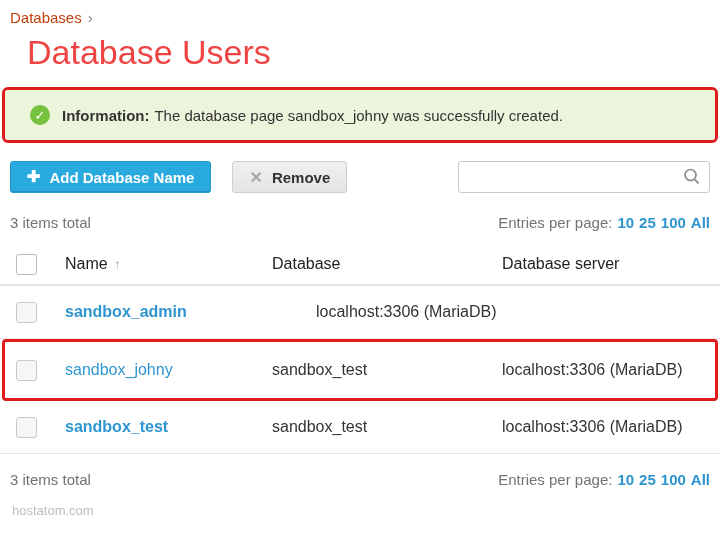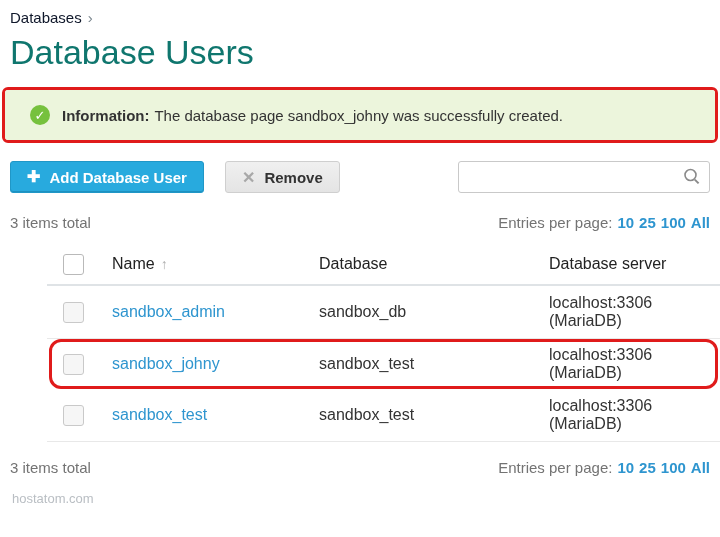--- a/index.html
+++ b/index.html
@@ -3,25 +3,25 @@
 <meta charset="utf-8">
 <style>
   * { margin:0; padding:0; box-sizing:border-box; }
   html,body { background:#fff; }
   body {
     width:720px; height:537px; overflow:hidden;
     font-family:"Liberation Sans","DejaVu Sans",sans-serif;
     color:#333; position:relative;
   }
   .breadcrumb { padding:9px 10px 0; font-size:15px; }
-  .breadcrumb a { color:#0f172a; text-decoration:none; cursor:pointer; }
+  .breadcrumb a { color:#c2410c; text-decoration:none; cursor:pointer; }
   .breadcrumb .chev { color:#7a868e; margin-left:6px; font-size:15px; }
   h1.page-title {
-    padding:4px 10px 0; font-size:34px; font-weight:400; color:#0f766e;
-    letter-spacing:0; line-height:1.3;
+    padding:4px 10px 0; font-size:34px; font-weight:400; color:#ef4444;
+    letter-spacing:0; line-height:1.3;margin-left:17px;
   }
   
   .message-annotation {
     margin:13px 2px 18px; border:3px solid #e01b1b; border-radius:6px;
   }
   .message {
     background:#ecf5dc; border-radius:3px; padding:15px 16px 15px 25px;
     display:flex; align-items:center; gap:12px; font-size:15px; color:#333;
   }
   .check-circle {
@@ -55,44 +55,44 @@
   }
   .search-icon { position:absolute; right:8px; top:6px; cursor:pointer; }
   
   .meta-row {
     display:flex; align-items:flex-start; padding:15px 10px 13px;
     font-size:15px; color:#737373;gap:36px;
   }
   .meta-row .right { margin-left:auto; }
   .pagesize a { color:#2e95cf; text-decoration:none; margin-left:5px; cursor:pointer;font-weight:bold; }
   
-  .tbl { font-size:16px;padding-left:47px; }
+  .tbl { font-size:16px; }
   .tbl-header {
     display:flex; align-items:center; height:42px; padding-left:16px;
     border-bottom:2px solid #dfe3e6; color:#222;
   }
   .row {
     display:flex; align-items:center; height:53px; padding-left:16px;
     border-bottom:1px solid #e8e8e8;
   }
   .row.highlighted {
-    border:3px solid #e01b1b; border-radius:12px; margin:0 2px; height:50px;
+    border:3px solid #e01b1b; border-radius:4px; margin:0 2px; height:62px;
     padding-left:11px;
   }
   .cb {
     width:21px; height:21px; border:1px solid #b9b9b9; border-radius:3px;
     background:#fff; margin-right:28px; cursor:pointer;
   }
   .row .cb { background:#f6f6f6; border-color:#c9c9c9; }
   .col-name { width:207px; }
   .col-db { width:186px; }
   .col-server { flex:1;margin-left:44px; }
   .sort-arrow { color:#adadad; font-size:14px; margin-left:6px; }
   .name-link { color:#2e95cf; text-decoration:none; cursor:pointer; }
-  .name-link.bold { font-weight:normal; }
+  .name-link.bold { font-weight:bold; }
   .watermark {
     text-align:left; padding:2px 12px 0; font-size:13px; color:#b9bec3;
   }
 </style>
 </head>
 <body>
 
 <div class="breadcrumb">
   <a>Databases</a><span class="chev">›</span>
 </div>
@@ -102,21 +102,21 @@
 <div class="message-annotation">
   <div class="message">
     <span class="check-circle">✓</span>
     <span><b>Information:</b><span> The database page sandbox_johny was successfully created.</span></span>
   </div>
 </div>
 
 <div class="toolbar">
   <button class="btn btn-primary">
     <span class="plus">✚</span>
-    <span>Add Database User</span>
+    <span>Add Database Name</span>
   </button>
   <button class="btn btn-default">
     <span class="x-icon">✕</span>
     <span>Remove</span>
   </button>
   <div class="search-wrap">
     <input class="search-input" type="text" value="" style="">
     <span class="search-icon">
       <svg width="20" height="20" viewBox="0 0 20 20">
         <circle cx="8.5" cy="8" r="5.5" fill="none" stroke="#8a8a8a" stroke-width="1.6"></circle>
@@ -137,21 +137,20 @@
   <div class="tbl-header">
     <span class="cb" style="background:#fff;"></span>
     <span class="col-name"><span>Name</span><span class="sort-arrow">↑</span></span>
     <span class="col-db">Database</span>
     <span class="col-server">Database server</span>
   </div>
   <div id="table-body">
       <div class="row">
         <span class="cb"></span>
         <span class="col-name"><a class="name-link bold">sandbox_admin</a></span>
-        <span class="col-db">sandbox_db</span>
         <span class="col-server">localhost:3306 (MariaDB)</span>
       </div>
       <div class="row highlighted">
         <span class="cb"></span>
         <span class="col-name"><a class="name-link">sandbox_johny</a></span>
         <span class="col-db">sandbox_test</span>
         <span class="col-server">localhost:3306 (MariaDB)</span>
       </div>
       <div class="row">
         <span class="cb"></span>

